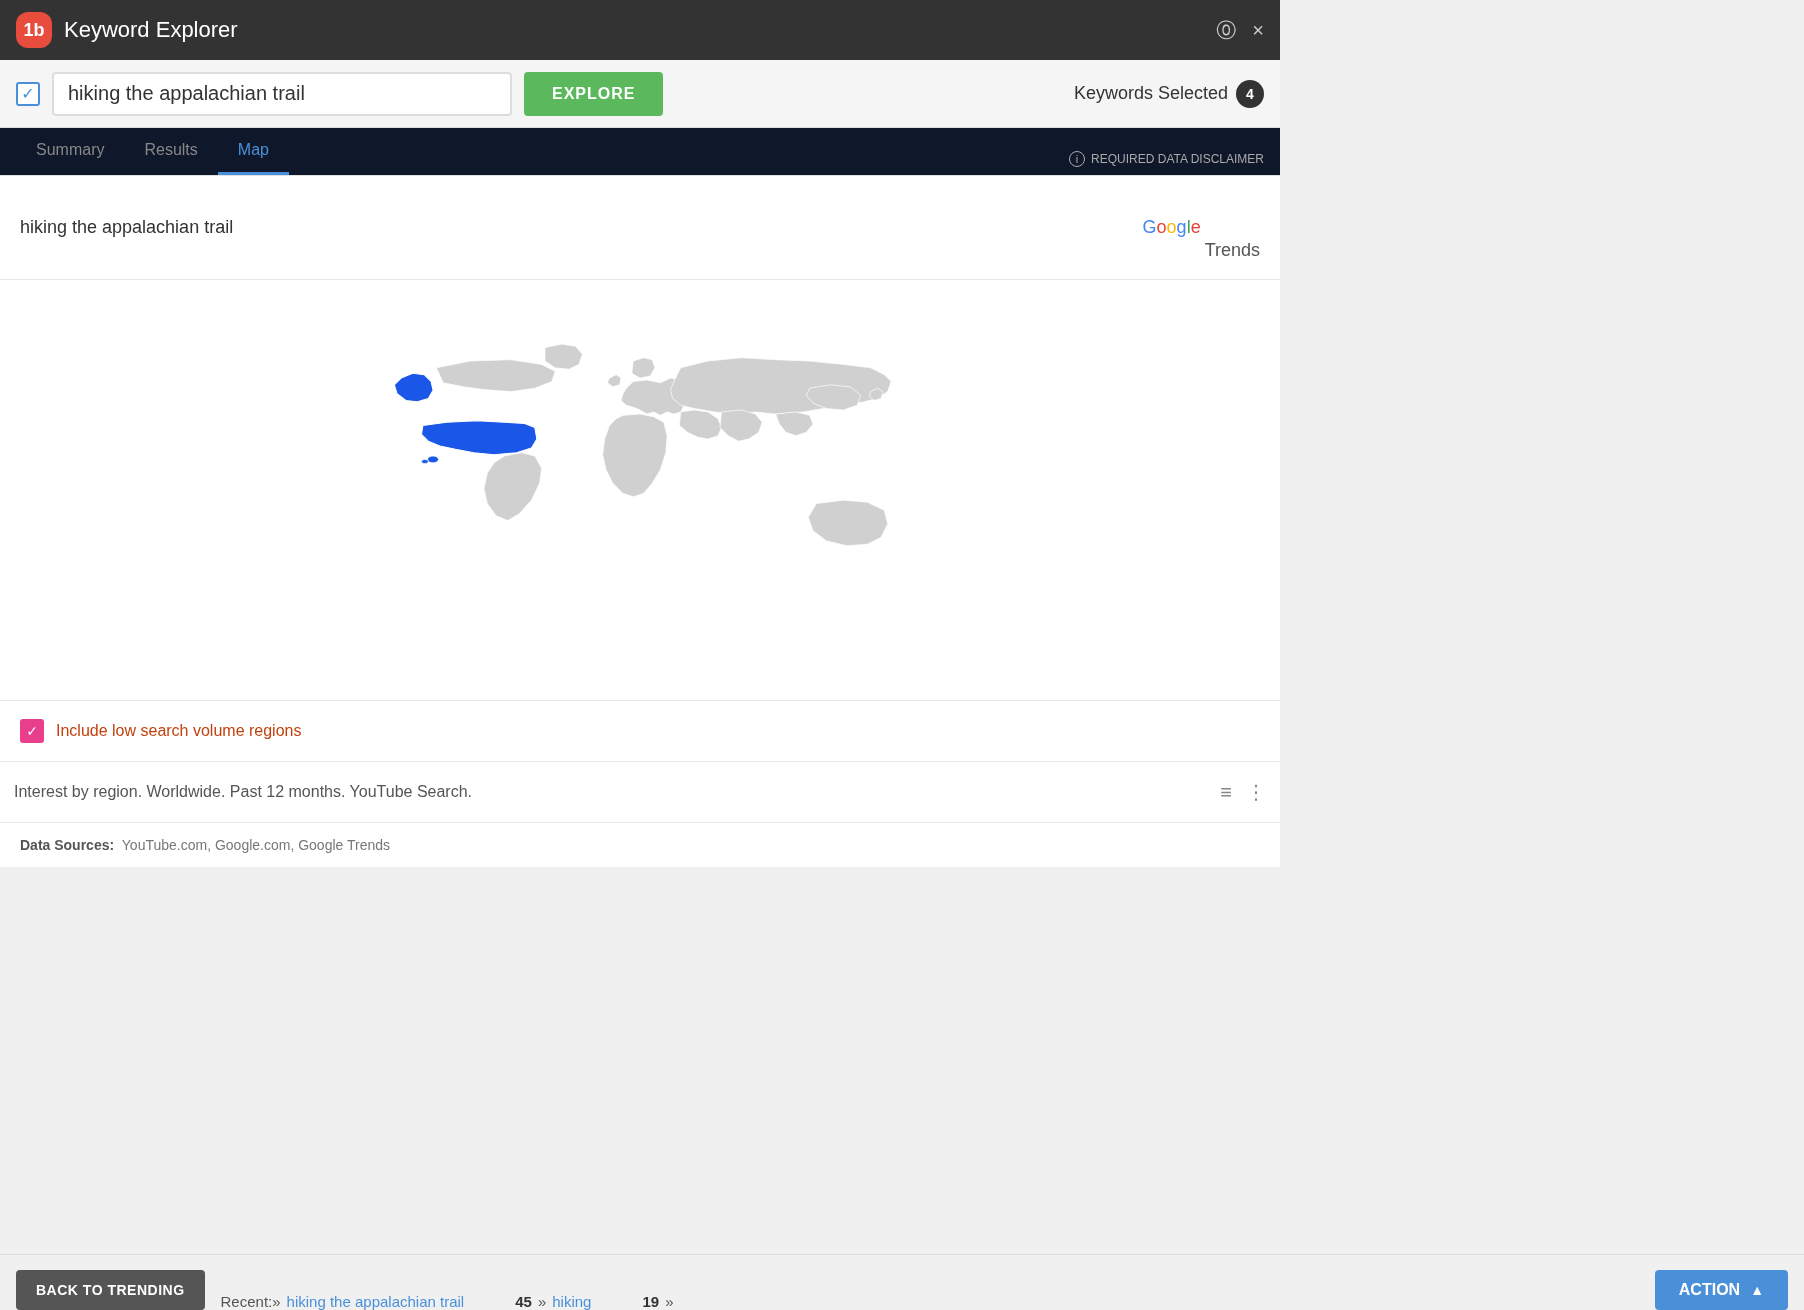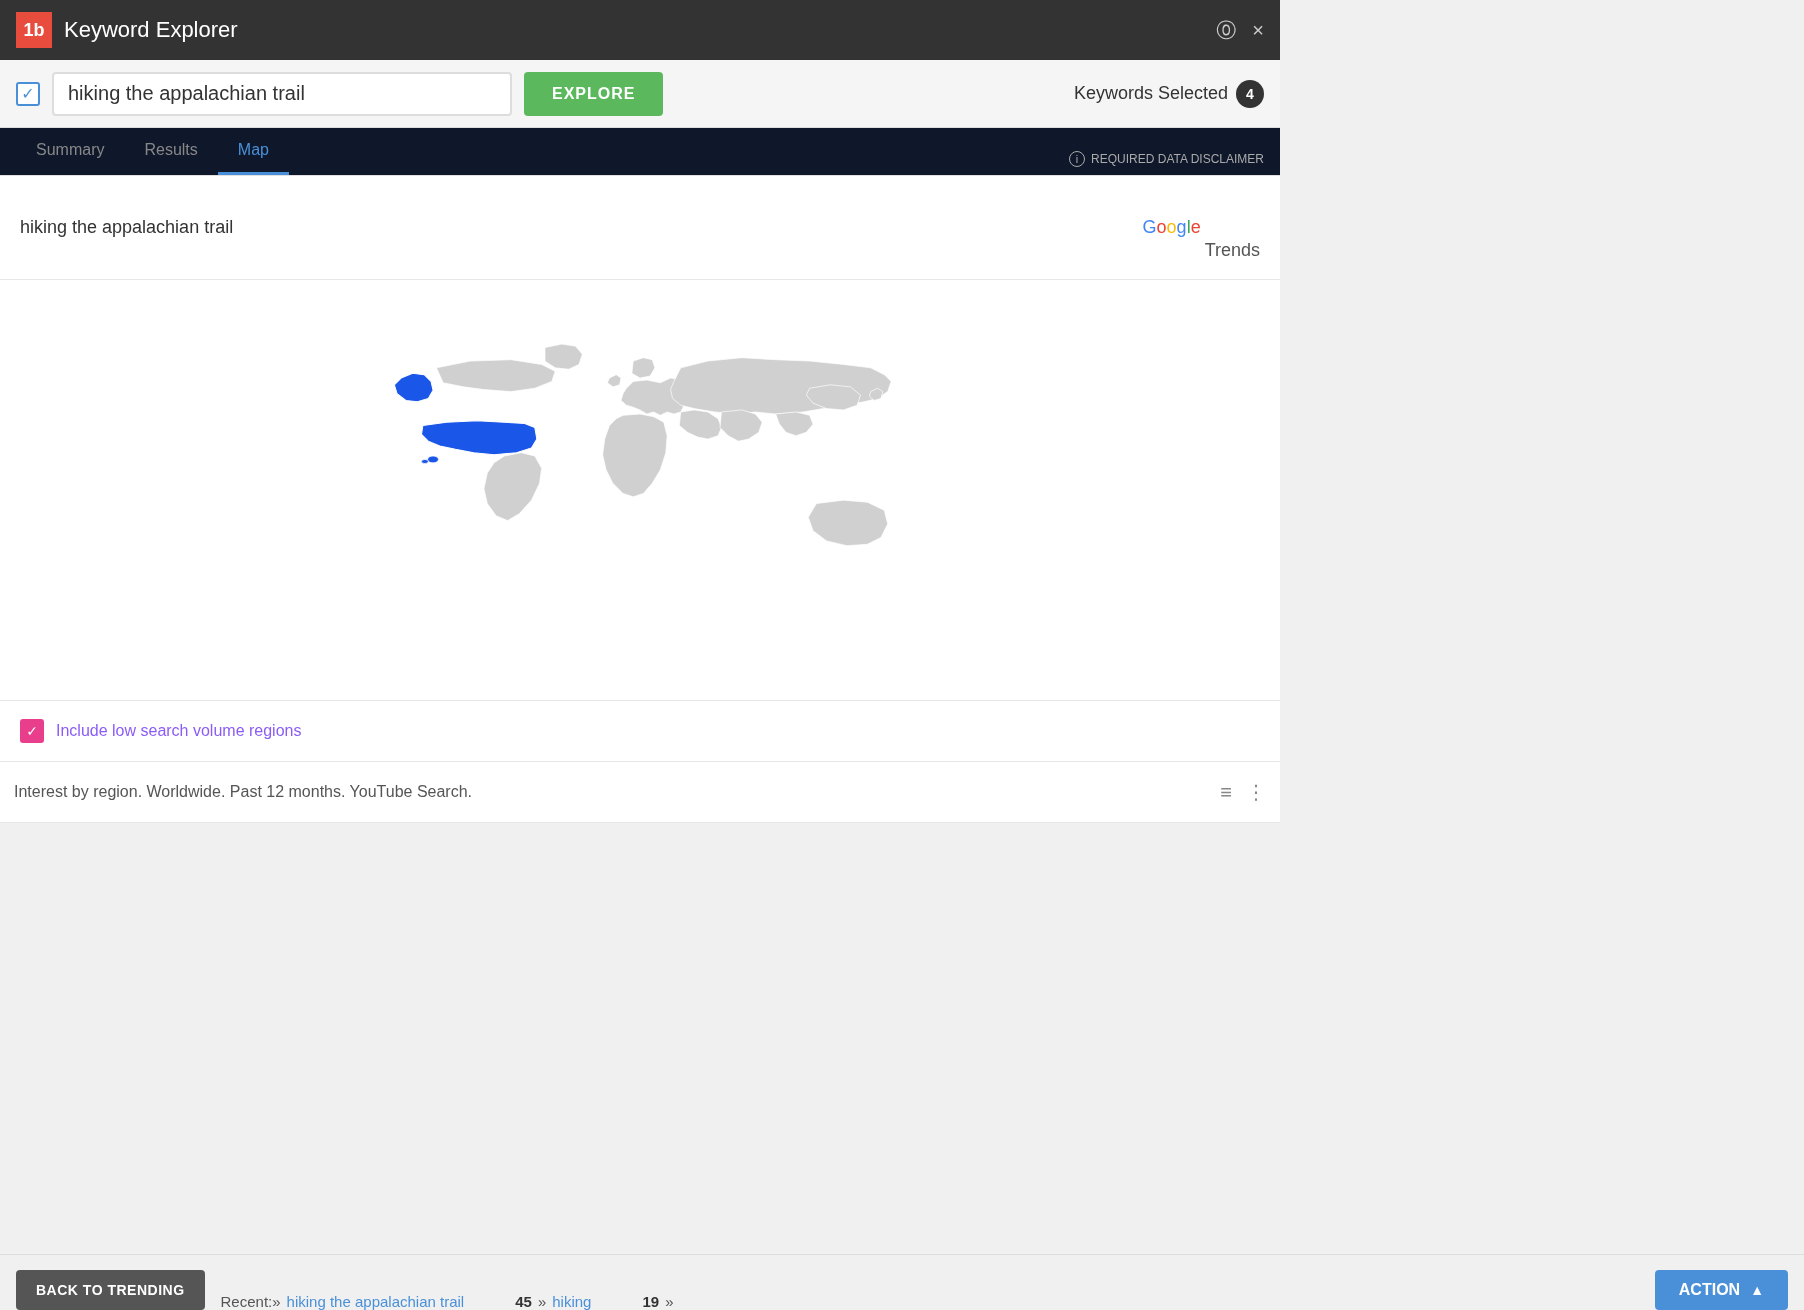--- a/index.html
+++ b/index.html
@@ -11,21 +11,21 @@
       height: 60px;
       display: flex;
       align-items: center;
       padding: 0 16px;
       justify-content: space-between;
     }
     .titlebar-left { display: flex; align-items: center; gap: 12px; }
     .app-logo {
       width: 36px; height: 36px;
       background: #e74c3c;
-      border-radius: 0;
+      border-radius: 12px;
       display: flex; align-items: center; justify-content: center;
       color: white; font-weight: bold; font-size: 18px;
     }
     .app-title { color: white; font-size: 22px; font-weight: 400; }
     .titlebar-right { display: flex; align-items: center; gap: 16px; }
     .titlebar-icon { color: #ccc; font-size: 20px; cursor: pointer; }
 
     
     .searchbar {
       background: #f5f5f5;
@@ -177,21 +177,21 @@
       gap: 12px;
       border-bottom: 1px solid #e8e8e8;
     }
     .pink-checkbox {
       width: 24px; height: 24px;
       background: #e83e8c;
       border-radius: 3px;
       display: flex; align-items: center; justify-content: center;
       color: white; font-size: 14px;
     }
-    .checkbox-label { font-size: 16px; color: #8b5cf6; }
+    .checkbox-label { font-size: 16px; color: #c2410c; }
 
     
     .info-row {
       padding: 18px 14px;
       display: flex;
       align-items: center;
       justify-content: space-between;
       border-bottom: 1px solid #e8e8e8;
     }
     .info-text { font-size: 16px; color: #555; }
@@ -378,20 +378,24 @@
   </div>
 
   <div class="info-row">
     <span class="info-text">Interest by region. Worldwide. Past 12 months. YouTube Search.</span>
     <div class="info-actions">
       <span class="list-icon">≡</span>
       <span class="dots-icon">⋮</span>
     </div>
   </div>
 
+  <div class="data-sources">
+    <span class="ds-label">Data Sources:</span>
+    <span>YouTube.com, Google.com, Google Trends</span>
+  </div>
 
 </div>
 
 <div class="bottombar">
   <button class="back-btn">BACK TO TRENDING</button>
   <div class="recent-row">
     <span class="recent-label">Recent:»</span>
     <span class="recent-link">hiking the appalachian trail</span>
     <span class="recent-num">45</span>
     <span class="recent-arrow">»</span>

